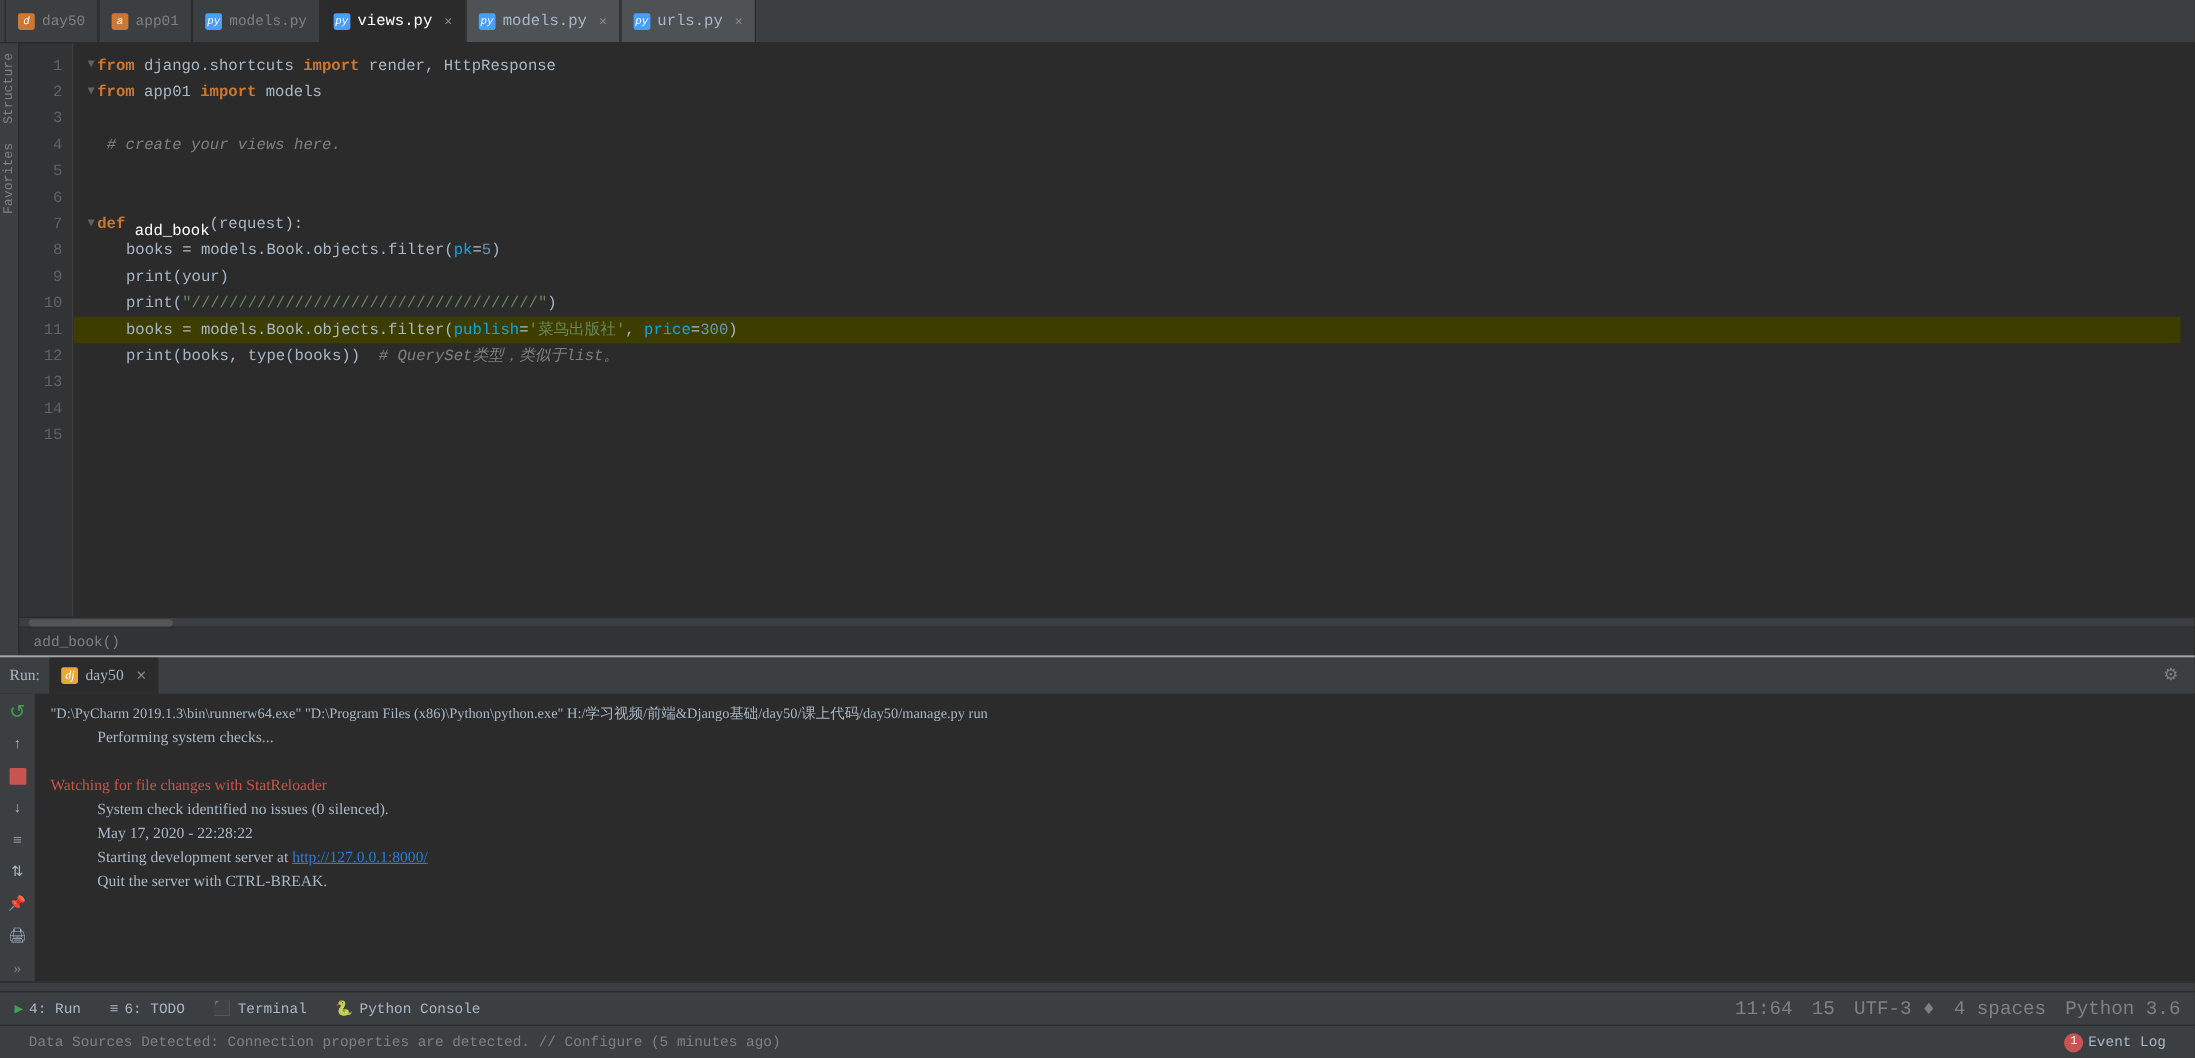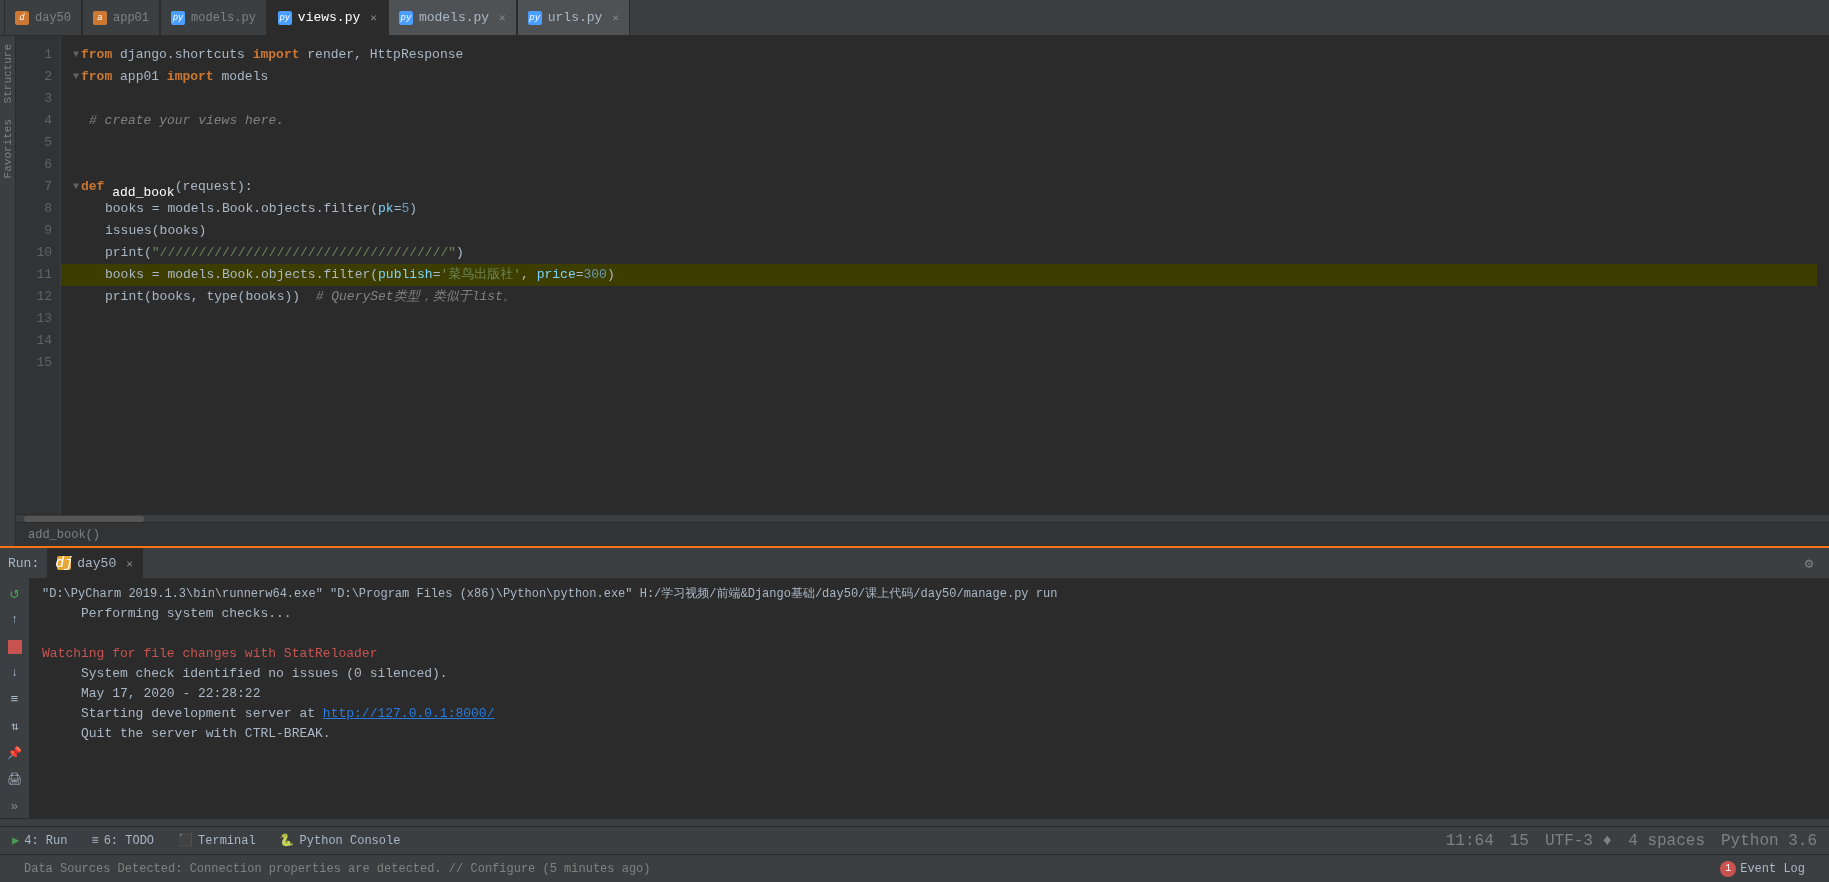--- a/index.html
+++ b/index.html
@@ -96,41 +96,42 @@
     .code-line.highlighted {
       background: #3d3d00;
     }
 
     
     .kw { color: #cc7832; font-weight: bold; }
     .fn { color: #ffffff; margin-top: 12px; }
     .str { color: #6a8759; }
     .num { color: #6897bb; }
     .comment { color: #808080; font-style: italic; }
-    .param { color: #7dd3fc; }
+    .param { color: #0ea5e9; }
 
     
     .breadcrumb-bar {
       height: 24px;
       background: #313335;
       display: flex;
       align-items: center;
       padding: 0 12px;
       font-size: 12px;
       color: #808080;
       border-top: 1px solid #2b2b2b;
     }
 
     
     .run-panel {
       height: 280px;
       background: #2b2b2b;
-      border-top: 2px solid #f97316;
+      border-top: 2px solid #a3a3a3;
       display: flex;
       flex-direction: column;
+      font-family: Liberation Serif, serif;
     }
     .run-panel-header {
       display: flex;
       align-items: center;
       height: 30px;
       background: #3c3f41;
       padding: 0 8px;
       gap: 0;
     }
     .run-label {
@@ -150,21 +151,21 @@
       cursor: pointer;
     }
     .run-tab-icon {
       width: 14px;
       height: 14px;
       background: #e8a838;
       border-radius: 2px;
       display: inline-flex;
       align-items: center;
       justify-content: center;
-      font-size: 15px;
+      font-size: 10px;
       color: white;
       font-style: italic;
     }
     .gear-btn {
       margin-left: auto;
       width: 24px;
       height: 24px;
       display: flex;
       align-items: center;
       justify-content: center;
@@ -413,21 +414,21 @@
           <div class="code-line">
             <span class="fold-arrow">▼</span>
             <span class="kw">def</span><span> </span><span class="fn">add_book</span><span>(request):</span>
           </div>
 
           <div class="code-line" style="padding-left:32px;">
             <span>books = models.Book.objects.filter(</span><span class="param">pk</span><span>=</span><span class="num">5</span><span>)</span>
           </div>
 
           <div class="code-line" style="padding-left:32px;">
-            <span>issues(books)</span>
+            <span>print(your)</span>
           </div>
 
           <div class="code-line" style="padding-left:32px;">
             <span>print(</span><span class="str">"/////////////////////////////////////"</span><span>)</span>
           </div>
 
           <div class="code-line highlighted" style="padding-left:32px;background:#3d3d00;margin-left:-12px;padding-left:44px;width:calc(100% + 12px);">
             <span>books = models.Book.objects.filter(</span><span class="param">publish</span><span>=</span><span class="str">'菜鸟出版社'</span><span>, </span><span class="param">price</span><span>=</span><span class="num">300</span><span>)</span>
           </div>
 

